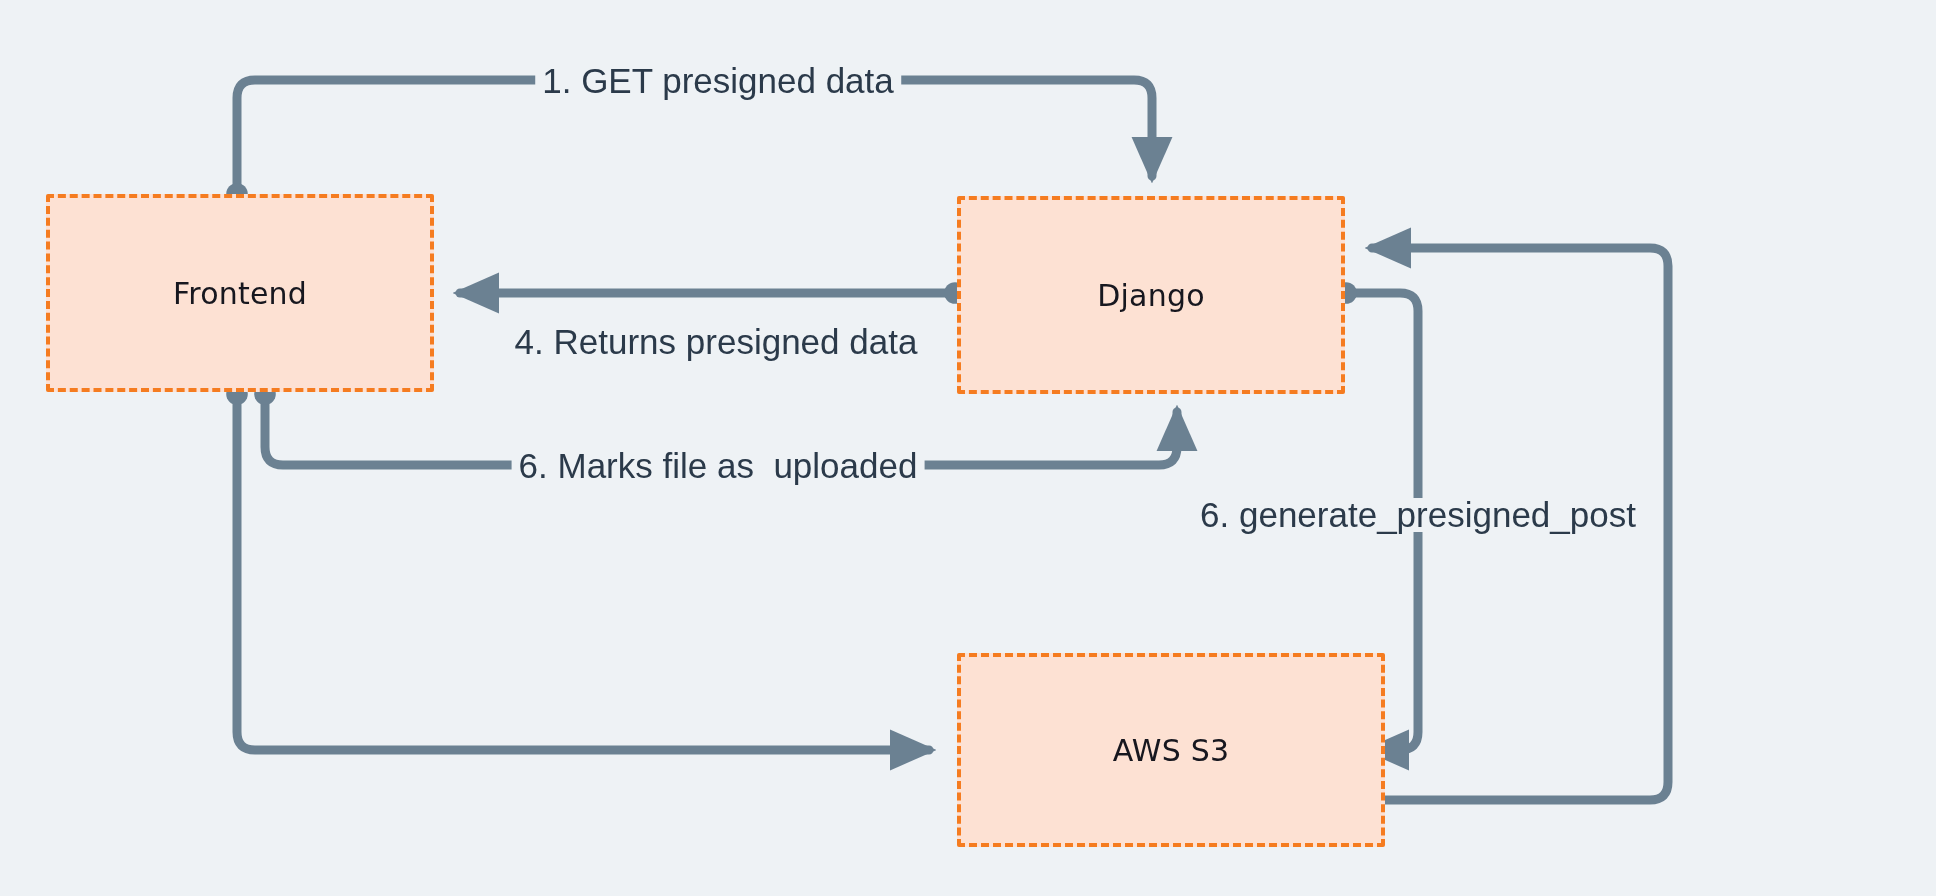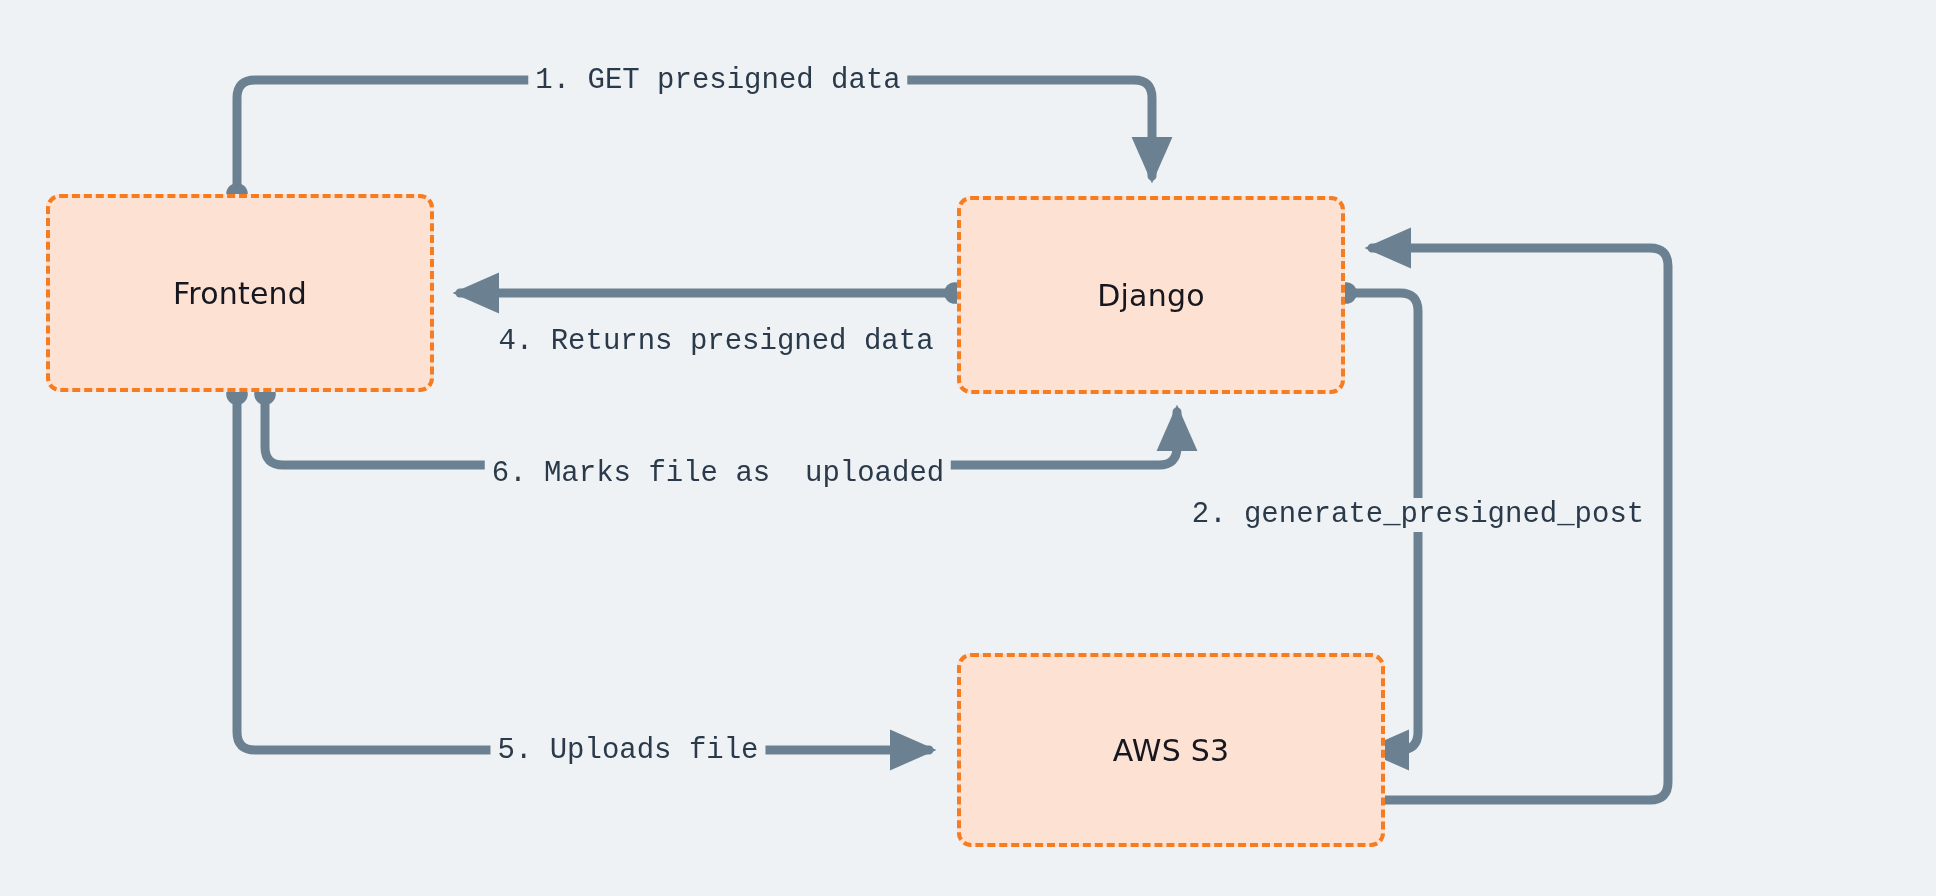--- a/index.html
+++ b/index.html
@@ -18,39 +18,39 @@
   #edge-layer {
     position: absolute;
     left: 0; top: 0;
     width: 1936px;
     height: 896px;
   }
   .node {
     position: absolute;
     background: #fde1d3;
     border: 4px dashed #f57c20;
-    border-radius: 14px;
+    border-radius: 2px;
     box-sizing: border-box;
     display: flex;
     align-items: center;
     justify-content: center;
   }
   .node-label {
     font-size: 30px;
     color: #17171f;
     font-family: "DejaVu Sans", "Liberation Sans", sans-serif;
     letter-spacing: 0.2px;
     white-space: pre;
   }
   .edge-label {
     position: absolute;
-    font-size: 29px;
+    font-size: 35px;
     color: #2b3a4a;
     background: #eef2f5;
-    font-family: Liberation Mono, monospace;
+    font-family: Liberation Sans, sans-serif;
     white-space: pre;
     padding: 0 7px;
     line-height: 34px;
     transform: translate(-50%, -50%);
   }
   #node-frontend { left: 46px;  top: 194px; width: 388px; height: 198px; }
   #node-django   { left: 957px; top: 196px; width: 388px; height: 198px; }
   #node-awss3    { left: 957px; top: 653px; width: 428px; height: 194px; }
 </style>
 </head>
@@ -91,22 +91,21 @@
   <div class="node" id="node-django">
     <span class="node-label">Django</span>
   </div>
 
   <div class="node" id="node-awss3">
     <span class="node-label">AWS S3</span>
   </div>
 
   <div class="edge-label" style="left: 718px; top: 81px;">1. GET presigned data</div>
 
-  <div class="edge-label" style="left: 1418px; top: 515px;">2. generate_presigned_post</div>
+  <div class="edge-label" style="left: 1418px; top: 515px;">6. generate_presigned_post</div>
 
 
   <div class="edge-label" style="left: 716px; top: 294px; margin-top: 48px;">4. Returns presigned data</div>
 
-  <div class="edge-label" style="left: 628px; top: 751px;">5. Uploads file</div>
 
-  <div class="edge-label" style="left: 718px; top: 466px; margin-top: 8px;">6. Marks file as  uploaded</div>
+  <div class="edge-label" style="left: 718px; top: 466px;">6. Marks file as  uploaded</div>
 
 </div>
 
 </body></html>

